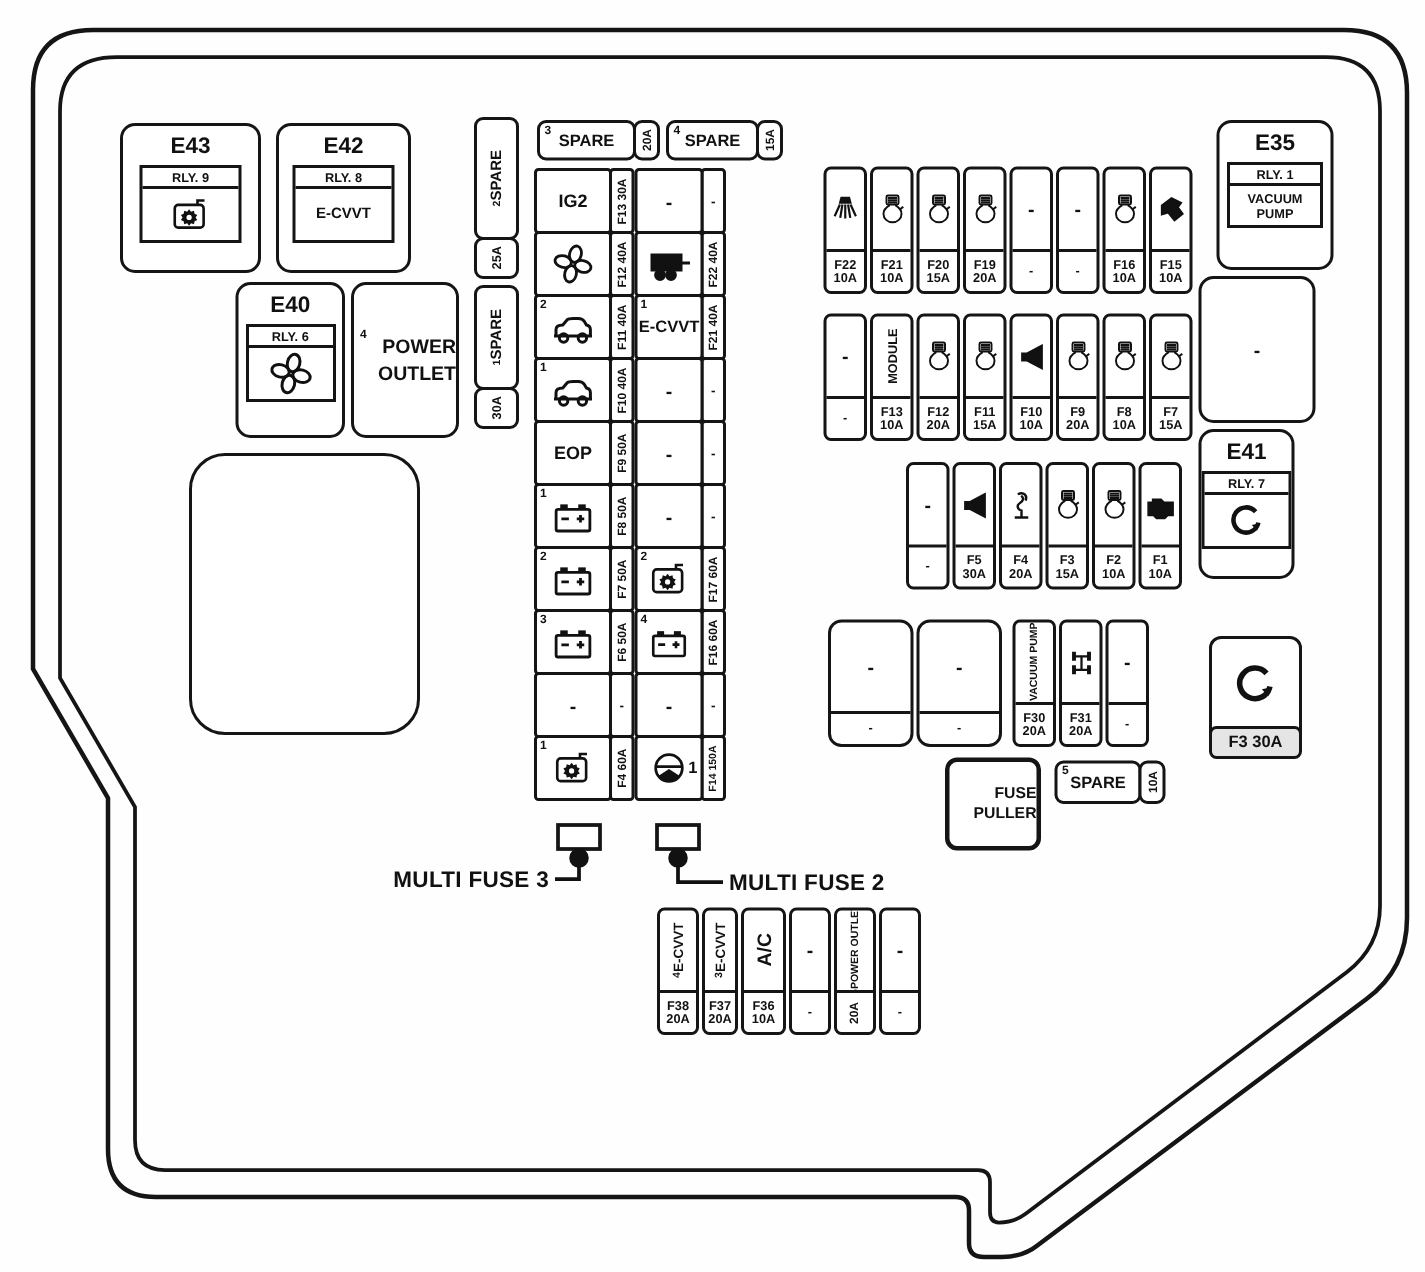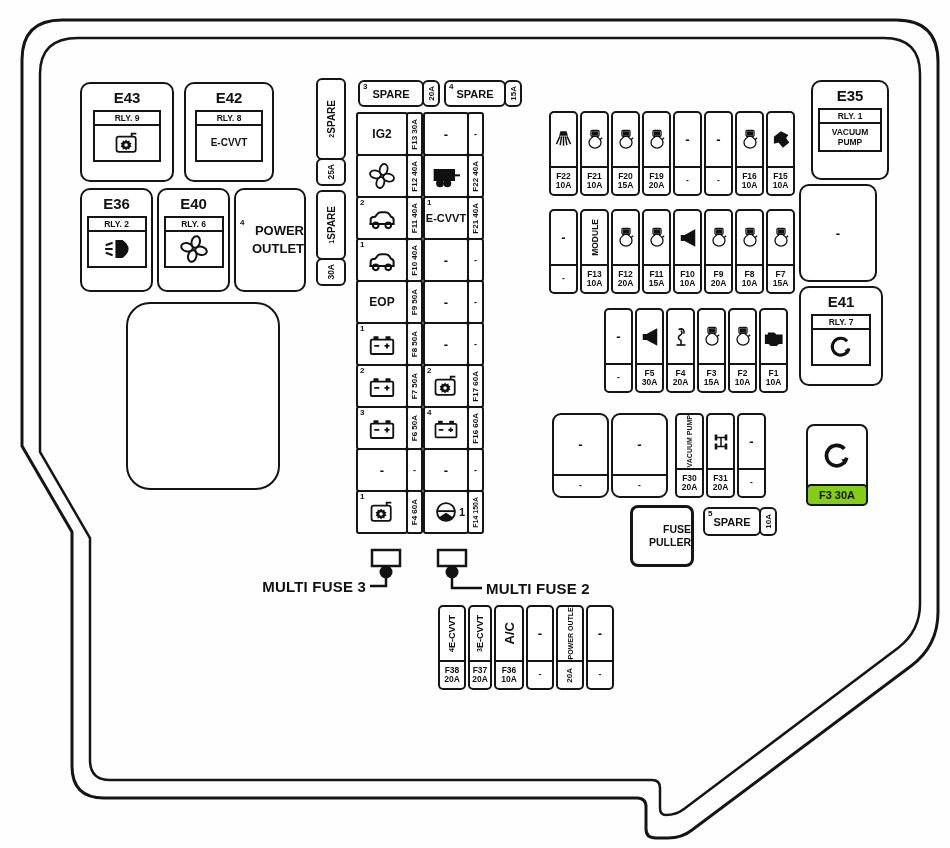--- a/index.html
+++ b/index.html
@@ -144,31 +144,20 @@
         </div>
       </div>
 </div>
 <div class="relaybox" style="left:184px;top:82px;width:90px;height:100px;">
   <div class="rtitle">E42</div>
   <div class="rsub">
         <div class="rhead">RLY. 8</div>
     <div class="rbody">E-CVVT</div>
       </div>
 </div>
-<div class="relaybox" style="left:80px;top:188px;width:73px;height:104px;">
-  <div class="rtitle">E36</div>
-  <div class="rsub" style="width:56px;">
-        <div class="rhead">RLY. 2</div>
-    <div class="rbody">
-          <svg class="ic" width="30" height="30" viewBox="0 0 24 24">
-            <use href="#i-headlight"></use>
-          </svg>
-        </div>
-      </div>
-</div>
 <div class="relaybox" style="left:157px;top:188px;width:73px;height:104px;">
   <div class="rtitle">E40</div>
   <div class="rsub" style="width:56px;">
         <div class="rhead">RLY. 6</div>
     <div class="rbody">
           <svg class="ic" width="32" height="32" viewBox="0 0 24 24">
             <use href="#i-fan"></use>
           </svg>
         </div>
       </div>
@@ -711,38 +700,38 @@
         <div class="rhead">RLY. 1</div>
     <div class="rbody" style="flex-direction:column;font-size:8.5px;line-height:10px;min-height:26px;">
       <span>VACUUM</span>
       <span>PUMP</span>
     </div>
       </div>
 </div>
 <div class="box" style="left:799px;top:184px;width:78px;height:98px;border-radius:10px;display:flex;align-items:center;justify-content:center;">
   <span class="dash">-</span>
 </div>
-<div class="relaybox" style="left:799px;top:286px;width:84px;height:100px;">
+<div class="relaybox" style="left:799px;top:286px;width:64px;height:100px;">
   <div class="rtitle">E41</div>
   <div class="rsub" style="width:56px;">
         <div class="rhead">RLY. 7</div>
     <div class="rbody">
           <svg class="ic" width="28" height="28" viewBox="0 0 24 24">
             <use href="#i-circarrow"></use>
           </svg>
         </div>
       </div>
 </div>
 <div class="box" style="left:806px;top:424px;width:62px;height:82px;border-radius:8px;display:flex;flex-direction:column;">
   <div style="flex:1;display:flex;align-items:center;justify-content:center;">
     <svg class="ic" width="34" height="34" viewBox="0 0 24 24">
           <use href="#i-circarrow"></use>
         </svg>
   </div>
-  <div style="border:2px solid #151515;border-radius:5px;margin:-2px;background:#84cc16;text-align:center;font-weight:bold;font-size:11px;line-height:18px;">F3 30A</div>
+  <div style="border:2px solid #151515;border-radius:5px;margin:-2px;background:#e5e5e5;text-align:center;font-weight:bold;font-size:11px;line-height:18px;">F3 30A</div>
 </div>
 
 <div class="bank" style="left:438px;top:605px;">
   <div class="cell" style="width:28px;">
         <div class="icw">
           <span class="vt" style="font-size:9px;"><span class="vs">4</span><span>E-CVVT</span></span>
         </div>
         <div class="band">
           <span>F38</span>
           <span>20A</span>

